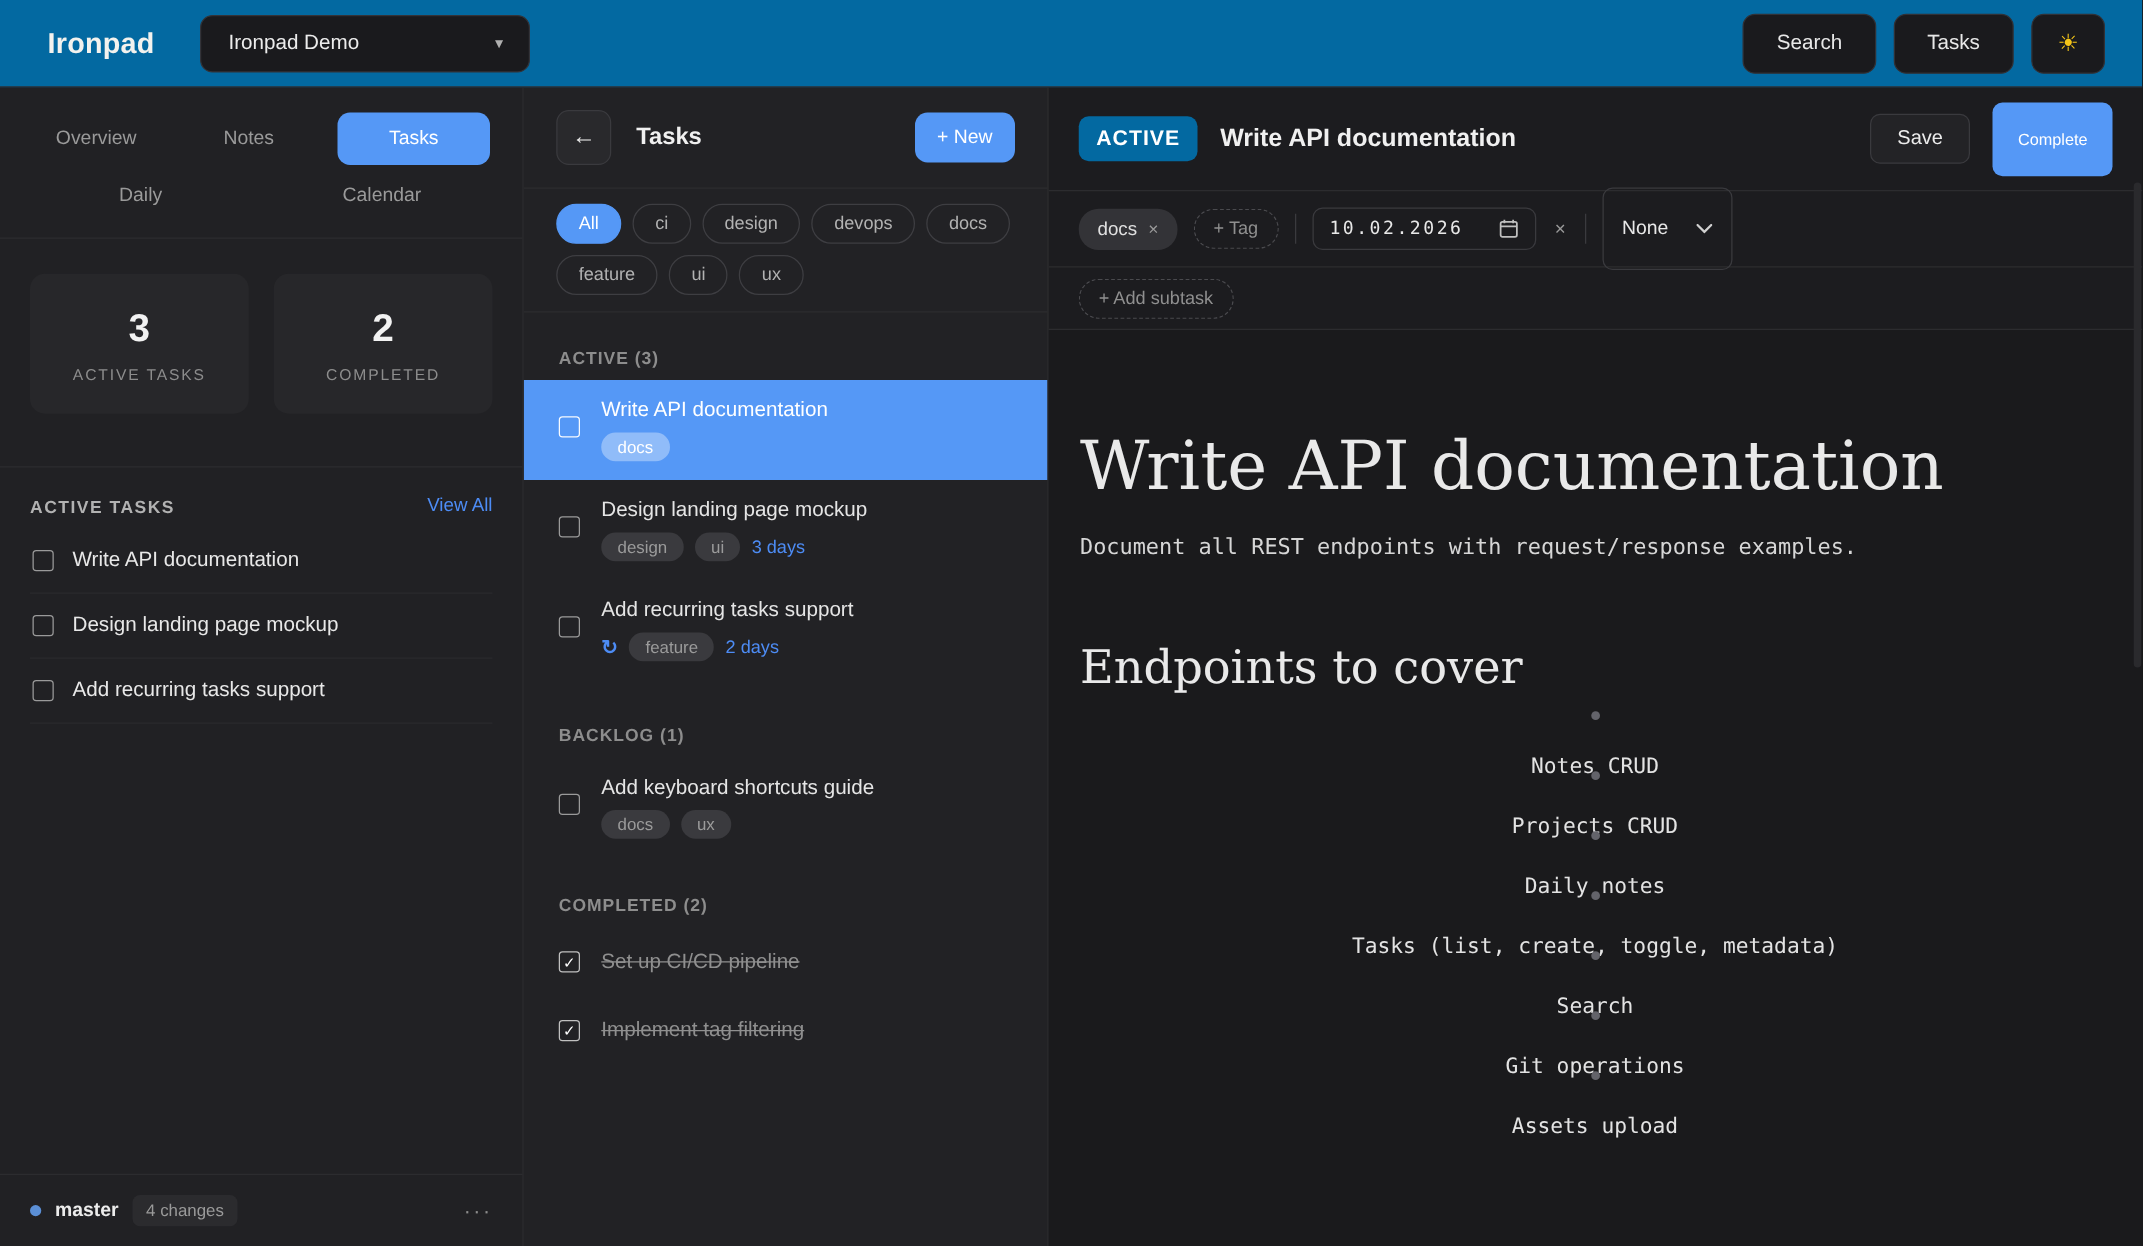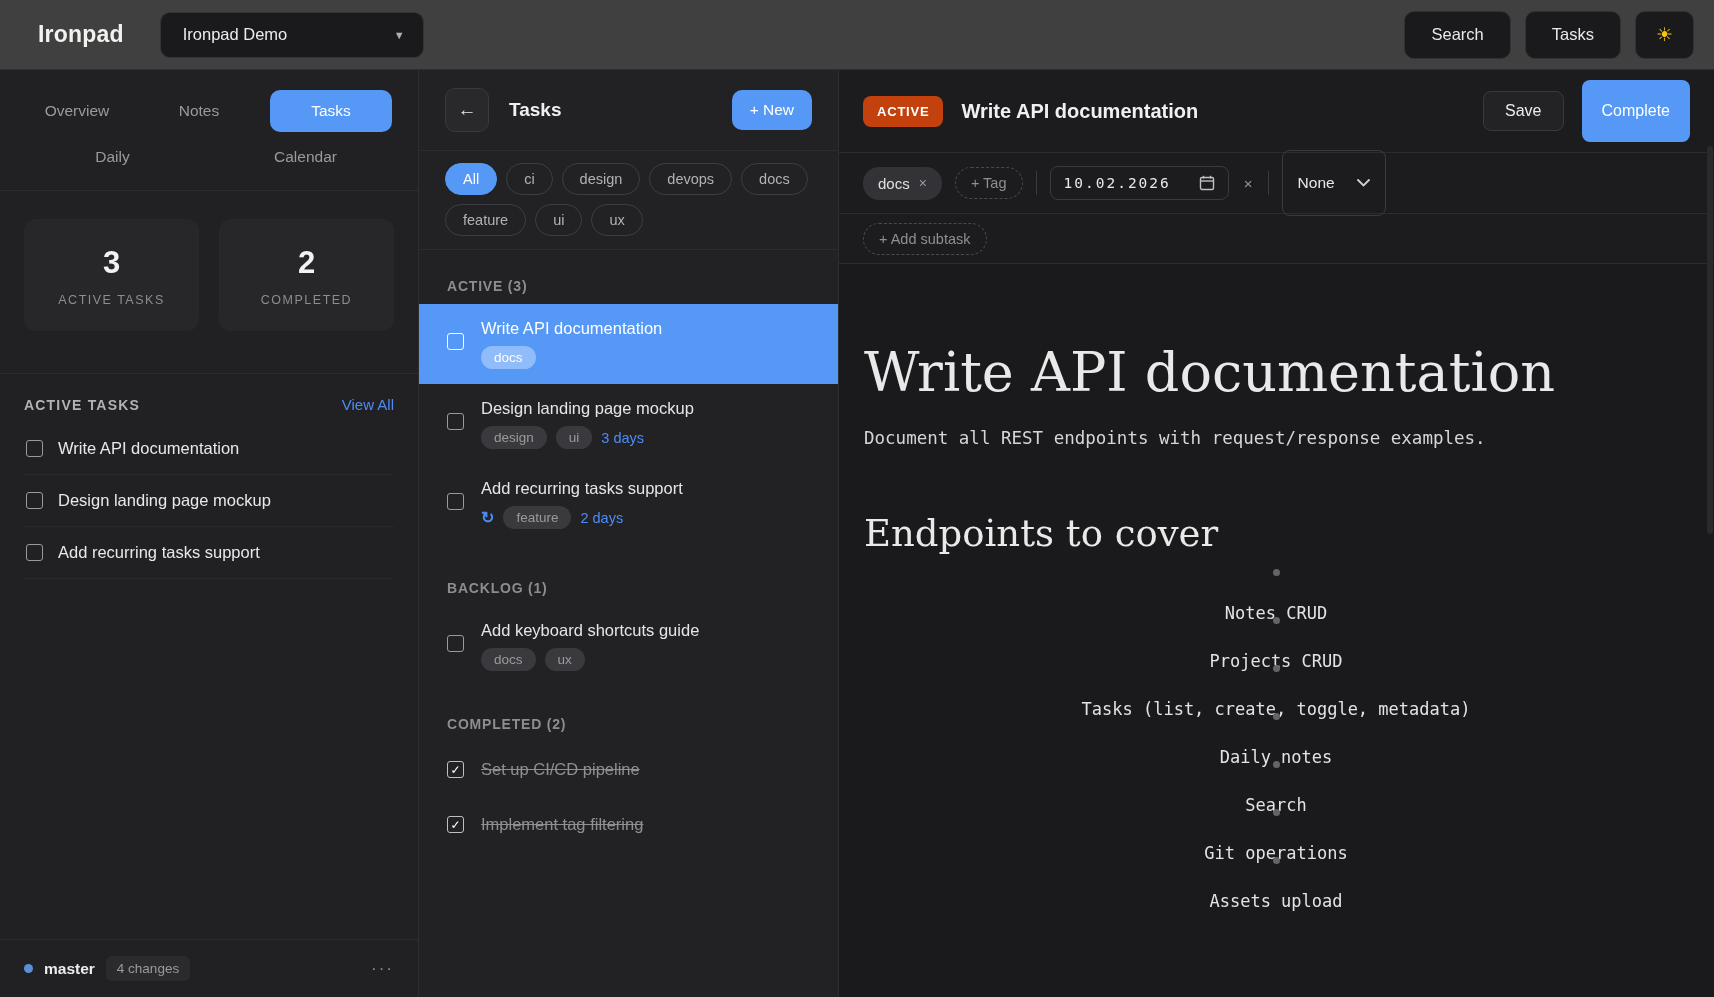--- a/index.html
+++ b/index.html
@@ -3,21 +3,21 @@
 <meta charset="utf-8">
 <style>
   * { box-sizing: border-box; margin: 0; padding: 0; }
   html,body { background:#141416; }
   body { font-family:"Liberation Sans", sans-serif; color:#ececec; }
   .app { position:relative; width:1714px; height:997px; background:#202023; overflow:hidden;
          display:flex; flex-direction:column; }
 
   
   .topbar { height:70px; flex:0 0 70px; display:flex; align-items:center;
-            padding:0 20px 0 38px; border-bottom:1px solid #2f2f33; background:#404040; }
+            padding:0 30px 0 38px; border-bottom:1px solid #2f2f33; background:#0369a1; }
   .logo { font-size:23px; font-weight:bold; color:#f3f2ee; letter-spacing:0.2px; }
   .project-select { margin-left:36px; width:264px; height:46px; background:#1a1a1d;
             border:1px solid #333338; border-radius:10px; display:flex; align-items:center;
             padding:0 18px 0 22px; cursor:pointer; }
   .project-select .psel-label { font-size:16.5px; color:#ececec; flex:1; }
   .project-select .psel-caret { font-size:11px; color:#b0b0b0; }
   .topbar-spacer { flex:1; }
   .tb-btn { height:48px; padding:0 26px; margin-left:14px; background:#1a1a1d;
             border:1px solid #313136; border-radius:10px; color:#e8e8e8; font-size:16.5px;
             display:flex; align-items:center; cursor:pointer; font-family:inherit; }
@@ -97,27 +97,27 @@
   .task-item.selected .cbx { border-color:rgba(255,255,255,0.95); }
   .task-item.selected .tag-pill { background:rgba(255,255,255,0.35); color:#fff; }
   .task-item.done { align-items:center; padding:18px 28px; }
   .task-item.done .cbx { margin-top:0; border-color:#c0c0c0; }
   .task-item.done .task-title { color:#8f8f8f; text-decoration:line-through; }
 
   
   .detail { flex:1; display:flex; flex-direction:column; background:#1c1c1f; position:relative; }
   .dt-titlerow { height:83px; flex:0 0 83px; display:flex; align-items:center; gap:18px;
                  padding:0 24px; border-bottom:1px solid #2c2c2f; }
-  .status-badge { background:#c2410c; color:#fff; font-size:13px; font-weight:bold;
+  .status-badge { background:#0369a1; color:#fff; font-size:17px; font-weight:bold;
                   letter-spacing:0.8px; border-radius:8px; padding:8px 14px; }
   .dt-title { font-size:20px; font-weight:bold; color:#f0f0f0; flex:1; }
   .save-btn { background:#232326; border:1px solid #3a3a3e; border-radius:8px; color:#ececec;
               font-size:16px; padding:10px 21px; cursor:pointer; font-family:inherit; }
   .complete-btn { background:#5598f6; border:none; border-radius:8px; color:#fff;
-              font-size:16px; padding:22px 20px; cursor:pointer; font-family:inherit; }
+              font-size:13px; padding:22px 20px; cursor:pointer; font-family:inherit; }
   .dt-metarow { height:61px; flex:0 0 61px; display:flex; align-items:center; gap:13px;
                 padding:0 24px; border-bottom:1px solid #2c2c2f; }
   .chip { background:#333337; border-radius:16px; padding:8px 15px; font-size:15px;
           color:#e0e0e0; display:flex; align-items:center; gap:9px; cursor:pointer; }
   .chip .x { color:#9a9a9a; font-size:14px; }
   .dashed-chip { border:1.5px dashed #4a4a4e; border-radius:16px; background:transparent;
                  color:#8f8f8f; font-size:14.5px; padding:7px 15px; cursor:pointer;
                  font-family:inherit; }
   .vdiv { width:1px; height:24px; background:#3a3a3e; }
   .date-field { border:1px solid #3a3a3e; border-radius:8px; padding:8px 13px;
@@ -353,25 +353,25 @@
           <li>
               <span class="bullet-dot"></span>
               <span class="doc-li-text">Notes CRUD</span>
             </li>
           <li>
               <span class="bullet-dot"></span>
               <span class="doc-li-text">Projects CRUD</span>
             </li>
           <li>
               <span class="bullet-dot"></span>
+              <span class="doc-li-text">Daily notes</span>
+            </li>
+          <li>
+              <span class="bullet-dot"></span>
               <span class="doc-li-text">Tasks (list, create, toggle, metadata)</span>
-            </li>
-          <li>
-              <span class="bullet-dot"></span>
-              <span class="doc-li-text">Daily notes</span>
             </li>
           <li>
               <span class="bullet-dot"></span>
               <span class="doc-li-text">Search</span>
             </li>
           <li>
               <span class="bullet-dot"></span>
               <span class="doc-li-text">Git operations</span>
             </li>
           <li>

